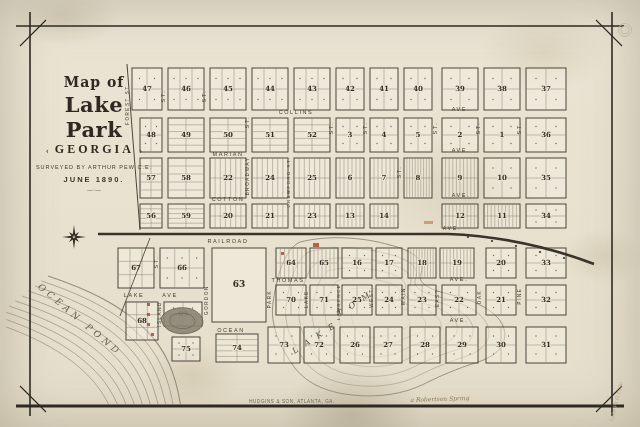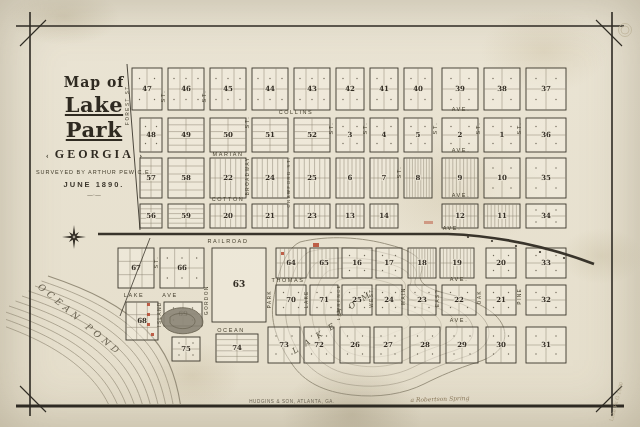--- a/index.html
+++ b/index.html
@@ -10,21 +10,21 @@
       radial-gradient(70px 50px at 30% 88%, rgba(180,165,130,.28), transparent 70%),
       radial-gradient(100px 70px at 55% 97%, rgba(150,138,110,.35), transparent 70%),
       radial-gradient(60px 40px at 94% 60%, rgba(190,178,145,.3), transparent 70%),
       radial-gradient(80px 40px at 10% 4%, rgba(170,158,125,.3), transparent 70%),
       linear-gradient(#eae4d4,#e5decb);
     box-shadow: inset 0 0 55px rgba(110,96,70,.35);
     font-family:"Liberation Sans",sans-serif;}
   svg{position:absolute;left:0;top:0;}
   .title-block{position:absolute;left:34px;top:74px;width:120px;text-align:center;color:#2f2a21;}
   .t1{font:bold 14px "DejaVu Serif",serif;letter-spacing:1px;margin-bottom:2px;}
-  .t2{font:bold 21px "DejaVu Serif",serif;letter-spacing:.5px;margin-bottom:5px;text-decoration:underline;}
+  .t2{font:bold 21px "DejaVu Serif",serif;letter-spacing:.5px;}
   .t3{font:bold 12px "Liberation Serif",serif;letter-spacing:3px;margin-bottom:7px;white-space:nowrap;text-align:center;}
   .t3 .orn{font-size:9px;letter-spacing:0;color:#4a4436;}
   .t4{font:5.5px "Liberation Sans",sans-serif;letter-spacing:1px;margin-bottom:5px;color:#46402f;white-space:nowrap;}
   .t5{font:bold 7.5px "Liberation Sans",sans-serif;letter-spacing:2px;color:#3a352b;margin-bottom:2px;}
   .t6{font:6px "DejaVu Serif",serif;color:#5a5342;}
   .st{font:5.5px "Liberation Sans",sans-serif;fill:#46402f;letter-spacing:1.6px;text-anchor:middle;}
   .blk{font:bold 7px "DejaVu Serif",serif;fill:#332d24;text-anchor:middle;paint-order:stroke;stroke:#e9e3d3;stroke-width:2px;}
   .blkbig{font:bold 9px "DejaVu Serif",serif;fill:#332d24;text-anchor:middle;}
   .lakelbl{font:italic 8px "DejaVu Serif",serif;fill:#55503f;letter-spacing:3px;text-anchor:middle;}
   .pondlbl{font:italic 9px "DejaVu Serif",serif;fill:#6a6352;letter-spacing:4px;text-anchor:middle;}

